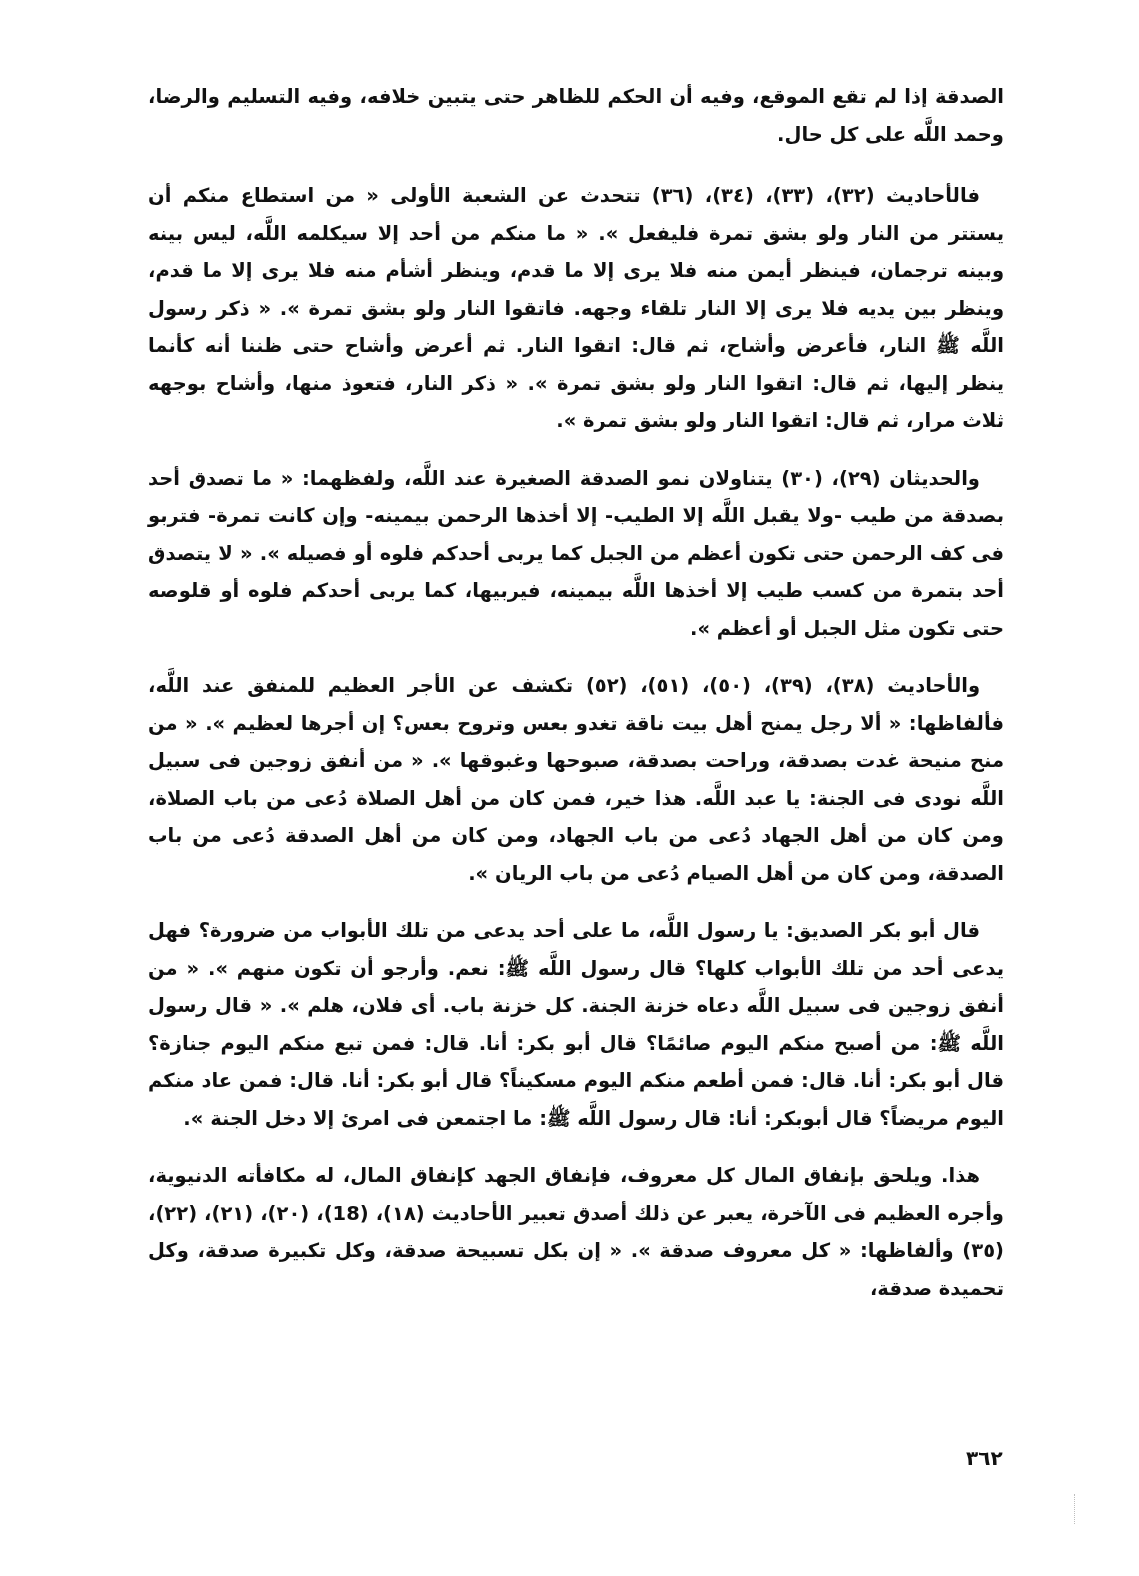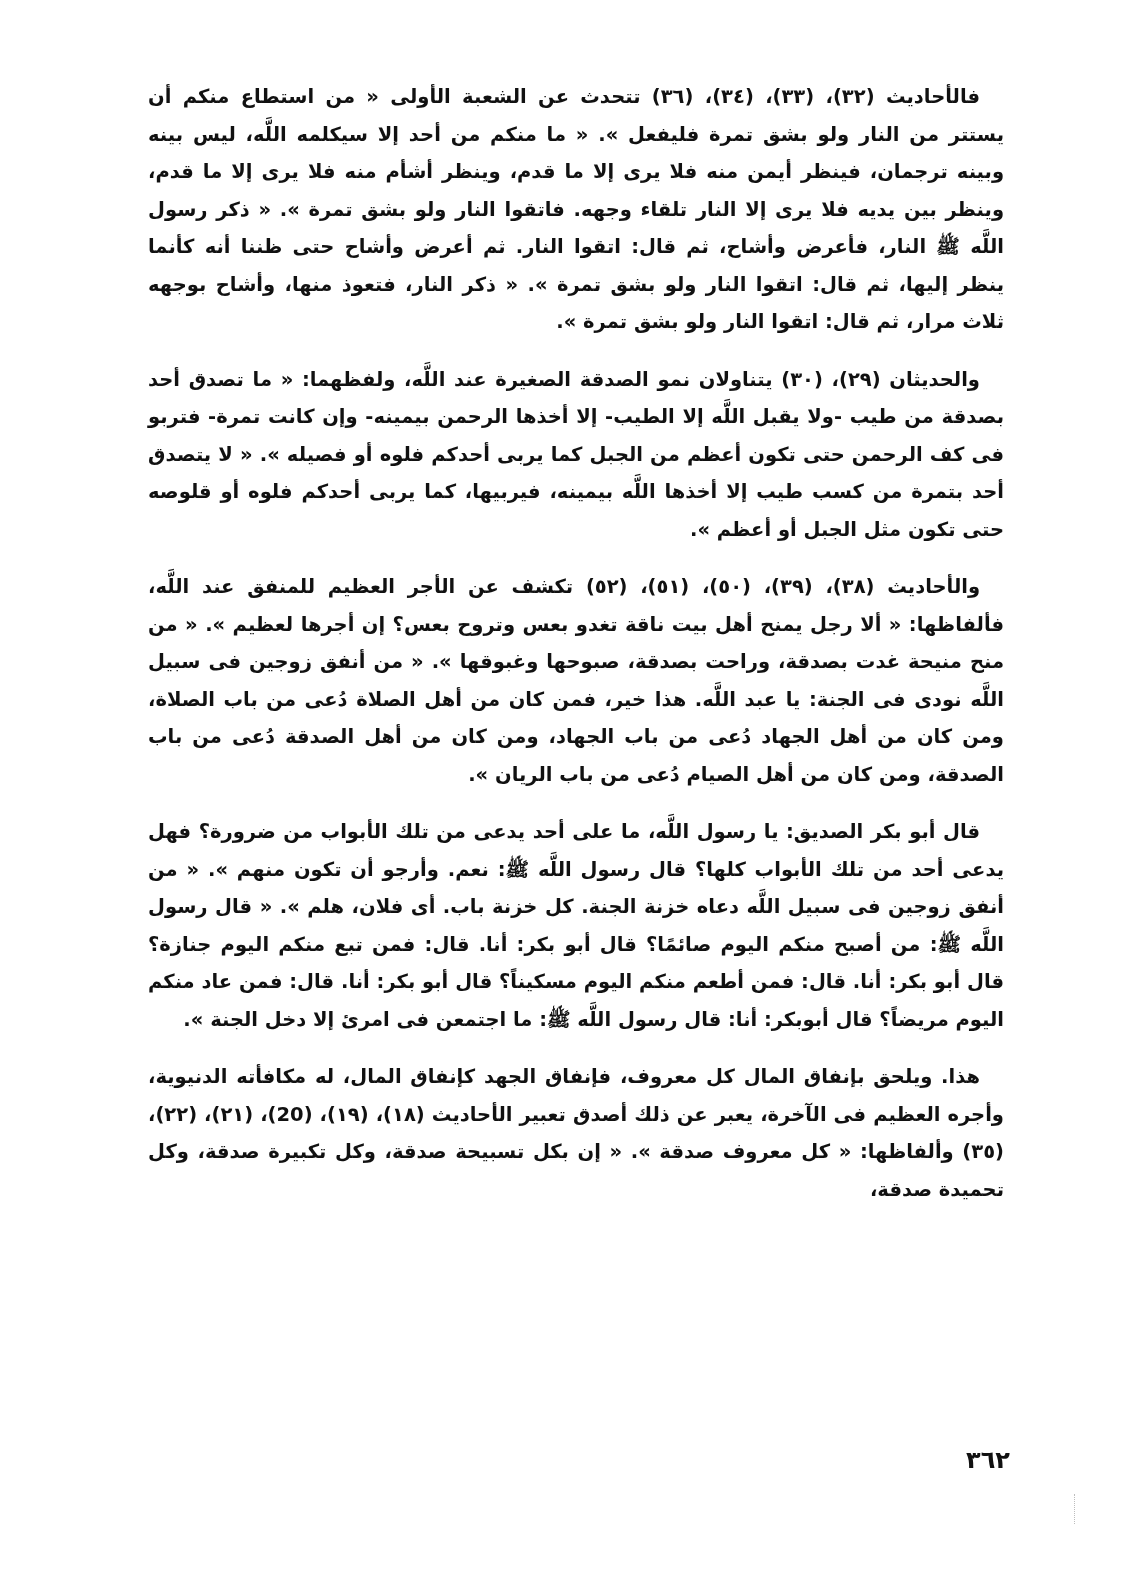--- a/index.html
+++ b/index.html
@@ -34,40 +34,41 @@
     .para.indent {
       text-indent: 24px;
     }
     .para.first {
       margin-bottom: 24px;
     }
     .page-number {
       position: absolute;
       top: 1446px;
       left: 966px;
-      font-size: 24px;
+      font-size: 20px;
       font-weight: bold;
       direction: rtl;
       color: #111111;
       letter-spacing: 1px;
     }
     .margin-dots {
       position: absolute;
       top: 1494px;
       left: 1074px;
       width: 3px;
       height: 30px;
       border-left: 1px dotted #bdbdbd;
     }
   </style>
 </head>
 <body>
 
 <div class="page">
+  <p class="para first">الصدقة إذا لم تقع الموقع، وفيه أن الحكم للظاهر حتى يتبين خلافه، وفيه التسليم والرضا، وحمد اللَّه على كل حال.</p>
   <p class="para indent">فالأحاديث (٣٢)، (٣٣)، (٣٤)، (٣٦) تتحدث عن الشعبة الأولى « من استطاع منكم أن يستتر من النار ولو بشق تمرة فليفعل ». « ما منكم من أحد إلا سيكلمه اللَّه، ليس بينه وبينه ترجمان، فينظر أيمن منه فلا يرى إلا ما قدم، وينظر أشأم منه فلا يرى إلا ما قدم، وينظر بين يديه فلا يرى إلا النار تلقاء وجهه. فاتقوا النار ولو بشق تمرة ». « ذكر رسول اللَّه ﷺ النار، فأعرض وأشاح، ثم قال: اتقوا النار. ثم أعرض وأشاح حتى ظننا أنه كأنما ينظر إليها، ثم قال: اتقوا النار ولو بشق تمرة ». « ذكر النار، فتعوذ منها، وأشاح بوجهه ثلاث مرار، ثم قال: اتقوا النار ولو بشق تمرة ».</p>
   <p class="para indent">والحديثان (٢٩)، (٣٠) يتناولان نمو الصدقة الصغيرة عند اللَّه، ولفظهما: « ما تصدق أحد بصدقة من طيب -ولا يقبل اللَّه إلا الطيب- إلا أخذها الرحمن بيمينه- وإن كانت تمرة- فتربو فى كف الرحمن حتى تكون أعظم من الجبل كما يربى أحدكم فلوه أو فصيله ». « لا يتصدق أحد بتمرة من كسب طيب إلا أخذها اللَّه بيمينه، فيربيها، كما يربى أحدكم فلوه أو قلوصه حتى تكون مثل الجبل أو أعظم ».</p>
   <p class="para indent">والأحاديث (٣٨)، (٣٩)، (٥٠)، (٥١)، (٥٢) تكشف عن الأجر العظيم للمنفق عند اللَّه، فألفاظها: « ألا رجل يمنح أهل بيت ناقة تغدو بعس وتروح بعس؟ إن أجرها لعظيم ». « من منح منيحة غدت بصدقة، وراحت بصدقة، صبوحها وغبوقها ». « من أنفق زوجين فى سبيل اللَّه نودى فى الجنة: يا عبد اللَّه. هذا خير، فمن كان من أهل الصلاة دُعى من باب الصلاة، ومن كان من أهل الجهاد دُعى من باب الجهاد، ومن كان من أهل الصدقة دُعى من باب الصدقة، ومن كان من أهل الصيام دُعى من باب الريان ».</p>
   <p class="para indent">قال أبو بكر الصديق: يا رسول اللَّه، ما على أحد يدعى من تلك الأبواب من ضرورة؟ فهل يدعى أحد من تلك الأبواب كلها؟ قال رسول اللَّه ﷺ: نعم. وأرجو أن تكون منهم ». « من أنفق زوجين فى سبيل اللَّه دعاه خزنة الجنة. كل خزنة باب. أى فلان، هلم ». « قال رسول اللَّه ﷺ: من أصبح منكم اليوم صائمًا؟ قال أبو بكر: أنا. قال: فمن تبع منكم اليوم جنازة؟ قال أبو بكر: أنا. قال: فمن أطعم منكم اليوم مسكيناً؟ قال أبو بكر: أنا. قال: فمن عاد منكم اليوم مريضاً؟ قال أبوبكر: أنا: قال رسول اللَّه ﷺ: ما اجتمعن فى امرئ إلا دخل الجنة ».</p>
-  <p class="para indent">هذا. ويلحق بإنفاق المال كل معروف، فإنفاق الجهد كإنفاق المال، له مكافأته الدنيوية، وأجره العظيم فى الآخرة، يعبر عن ذلك أصدق تعبير الأحاديث (١٨)، (١٩)، (20)، (٢١)، (٢٢)، (٣٥) وألفاظها: « كل معروف صدقة ». « إن بكل تسبيحة صدقة، وكل تكبيرة صدقة، وكل تحميدة صدقة،</p>
+  <p class="para indent">هذا. ويلحق بإنفاق المال كل معروف، فإنفاق الجهد كإنفاق المال، له مكافأته الدنيوية، وأجره العظيم فى الآخرة، يعبر عن ذلك أصدق تعبير الأحاديث (١٨)، (18)، (٢٠)، (٢١)، (٢٢)، (٣٥) وألفاظها: « كل معروف صدقة ». « إن بكل تسبيحة صدقة، وكل تكبيرة صدقة، وكل تحميدة صدقة،</p>
 </div>
 
 <div class="page-number">٣٦٢</div>
 <div class="margin-dots"></div>
 
 </body></html>

